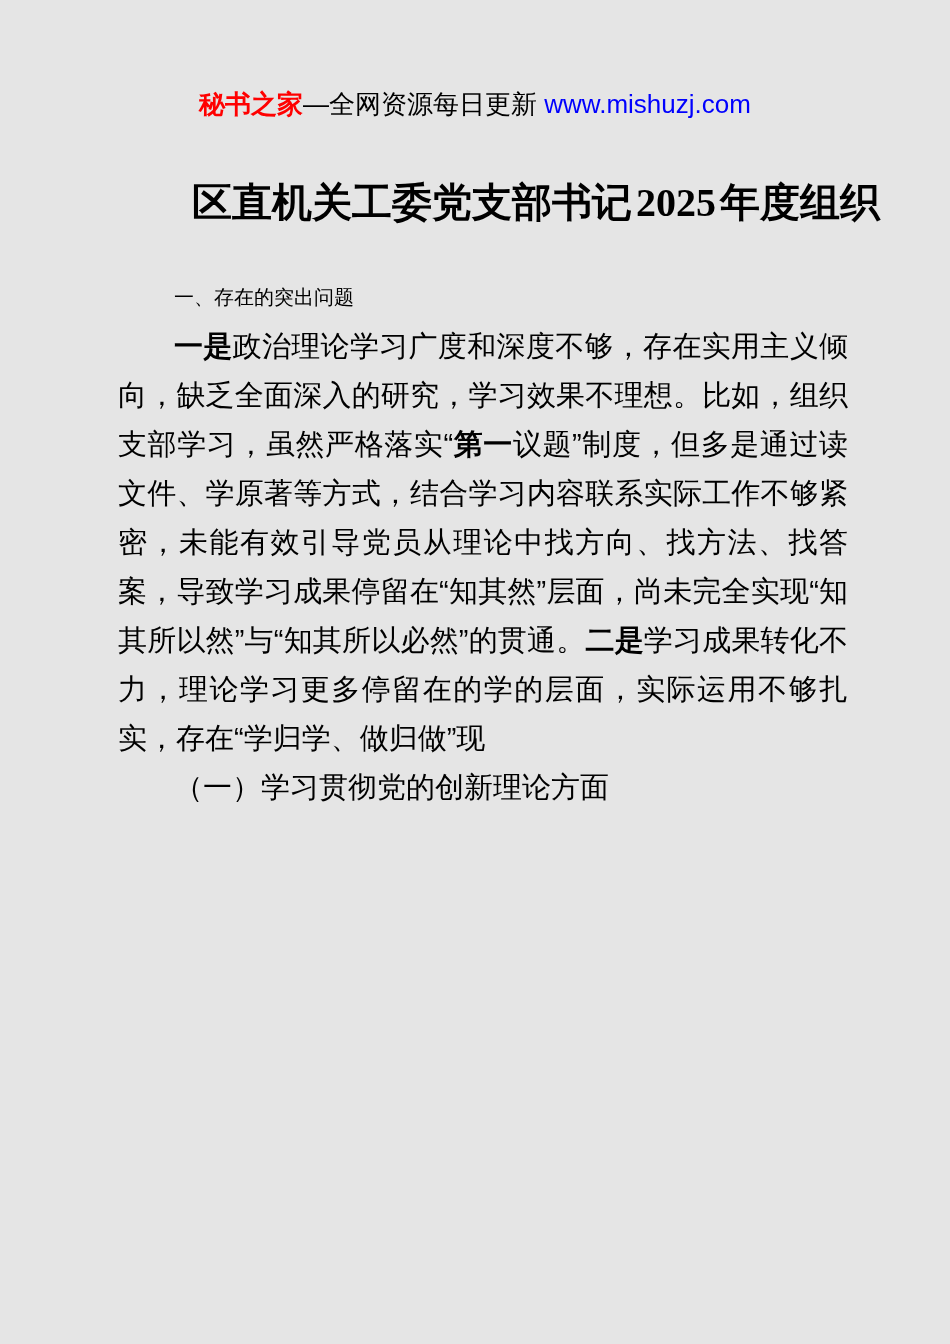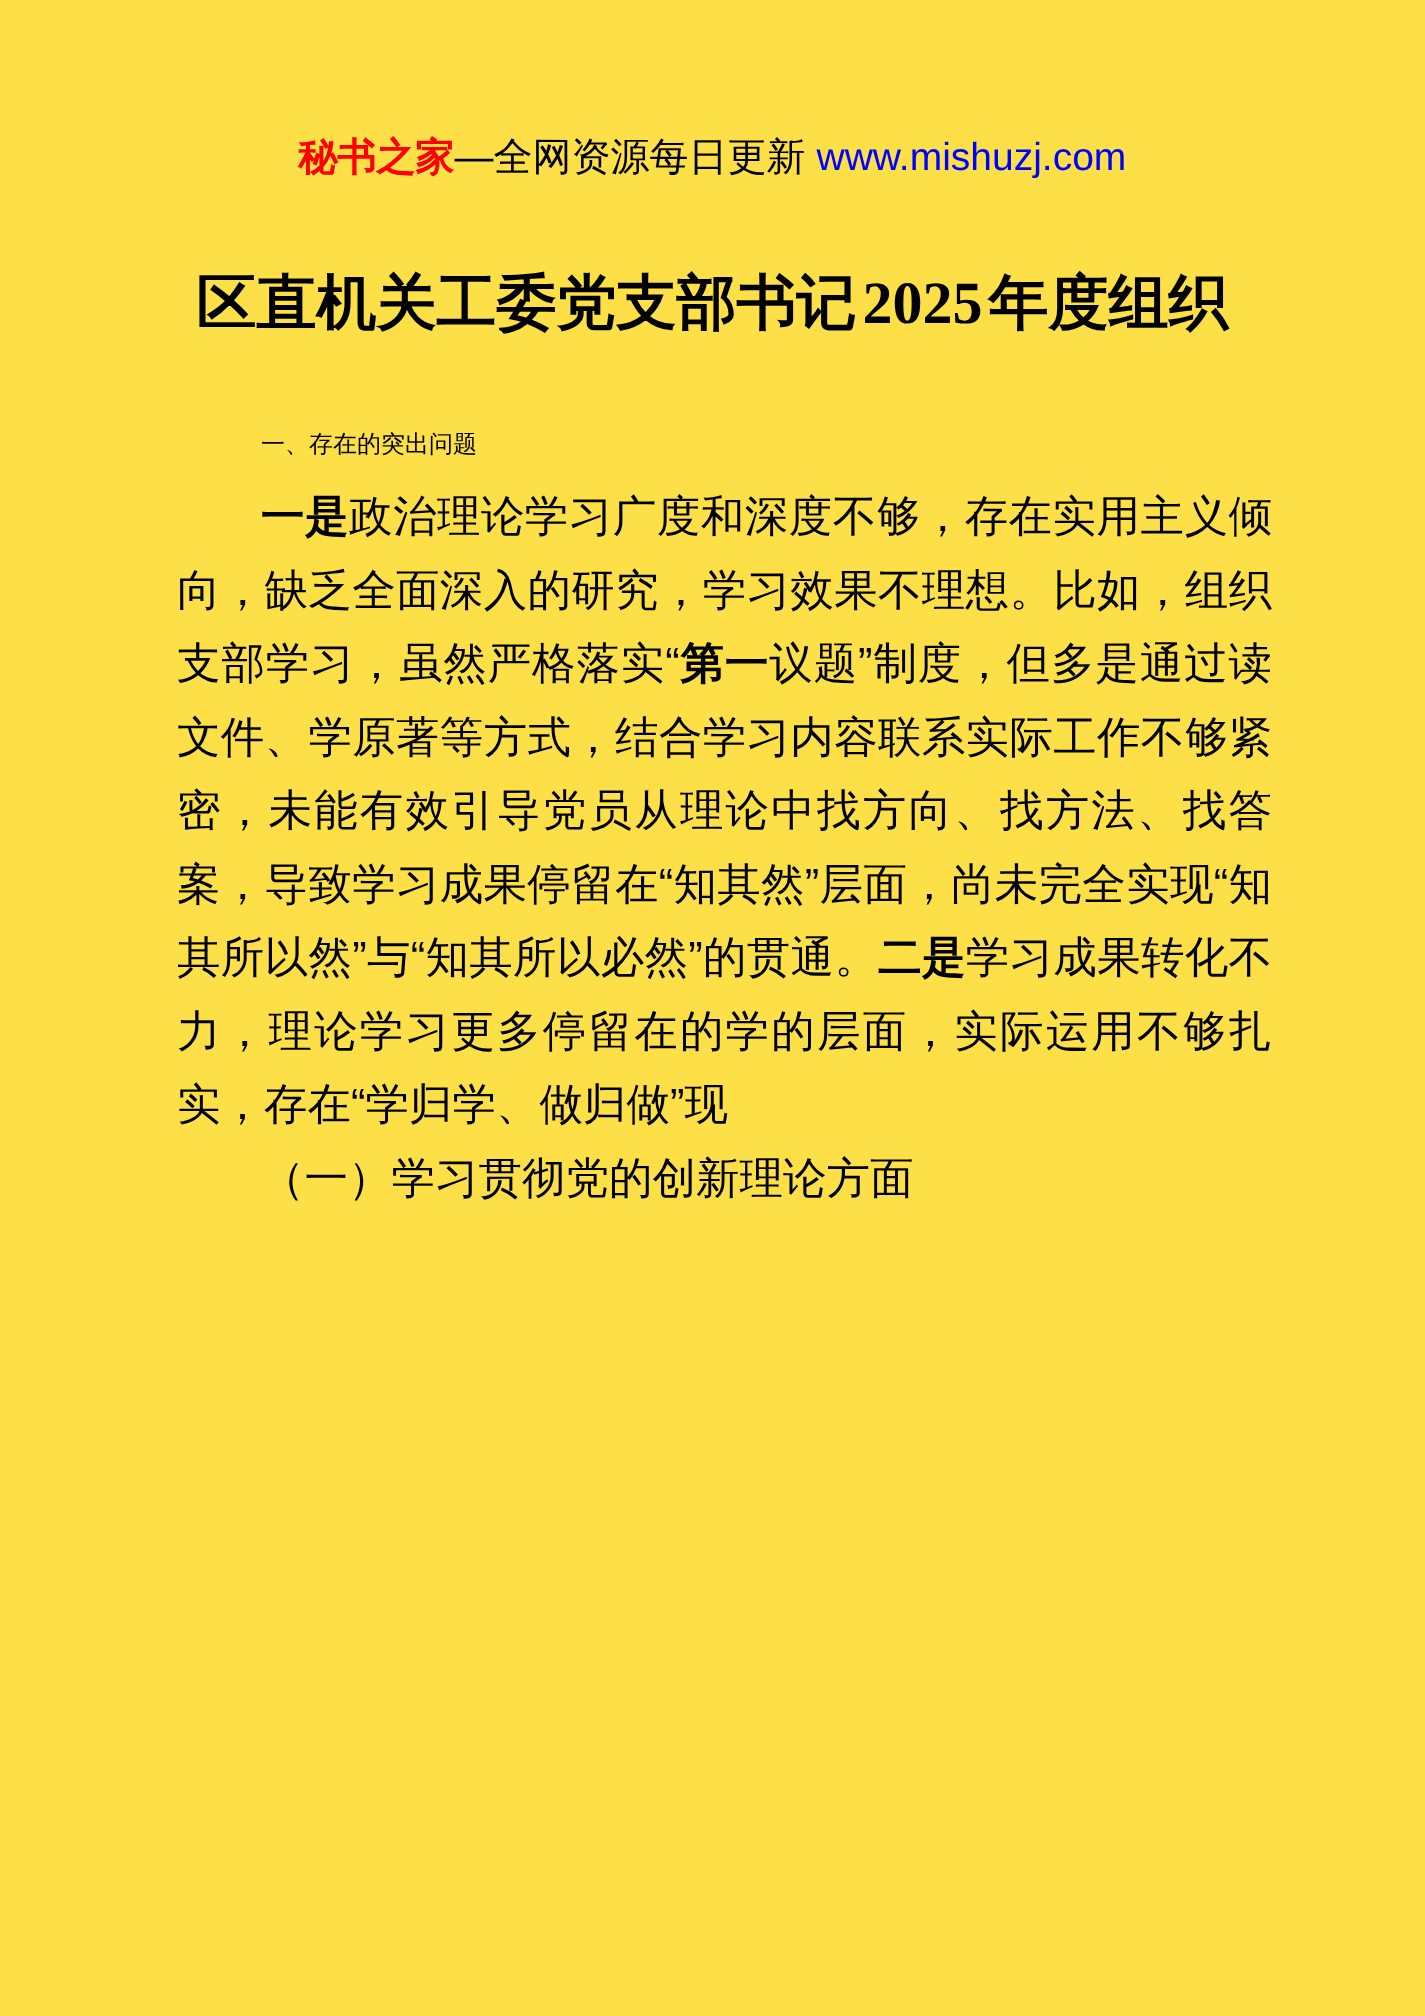--- a/index.html
+++ b/index.html
@@ -1,57 +1,57 @@
 <!DOCTYPE html>
 <html><head>
 <meta charset="utf-8">
 <style>
   html, body { margin: 0; padding: 0; background: #ffffff; }
   .page {
     position: relative;
     width: 950px;
     height: 1344px;
-    background: #fde047;
+    background: #e5e5e5;
     color: #000000;
     font-family: "Liberation Sans", sans-serif;
     overflow: hidden;
     margin: 0 auto;
   }
   .doc-header {
     padding-top: 88px;
     text-align: center;
     font-size: 26px;
     line-height: 32px;
     white-space: nowrap;
   }
   .doc-header .site { color: #ff0000; font-weight: bold; }
   .doc-header .tagline { color: #000000; }
   .doc-header .url { color: #0000fe; text-decoration: none; cursor: pointer; }
   .doc-title {
     margin: 56px 70px 0 70px;
-    text-align: center;
+    text-align: right;
     font-size: 40px;
     line-height: 52px;
     font-weight: bold;
     color: #000000;
   }
   .doc-title .tline { display: block; }
   .num {
     font-family: "Liberation Serif", serif;
     padding: 0 4px;
   }
   .doc-body {
     margin: 44px 102px 0 118px;
     font-size: 29px;
     line-height: 49px;
     text-align: justify;
     color: #000000;
   }
   .para { margin: 0; text-indent: 56px; }
-  .para.h1 { font-size: 16px; }
+  .para.h1 { font-size: 20px; }
   .para.h2 { font-size: 29px; }
   .para b { font-weight: bold; }
 </style>
 </head>
 <body>
 
 <div class="page">
 
   <div class="doc-header"><span class="site">秘书之家</span><span class="tagline">—全网资源每日更新 </span><span class="url">www.mishuzj.com</span></div>
 

